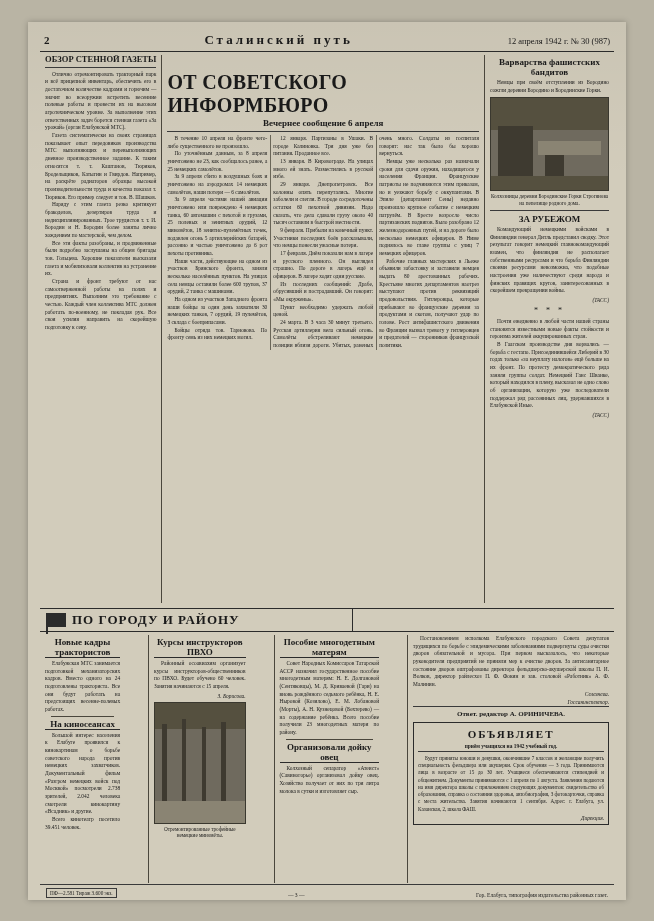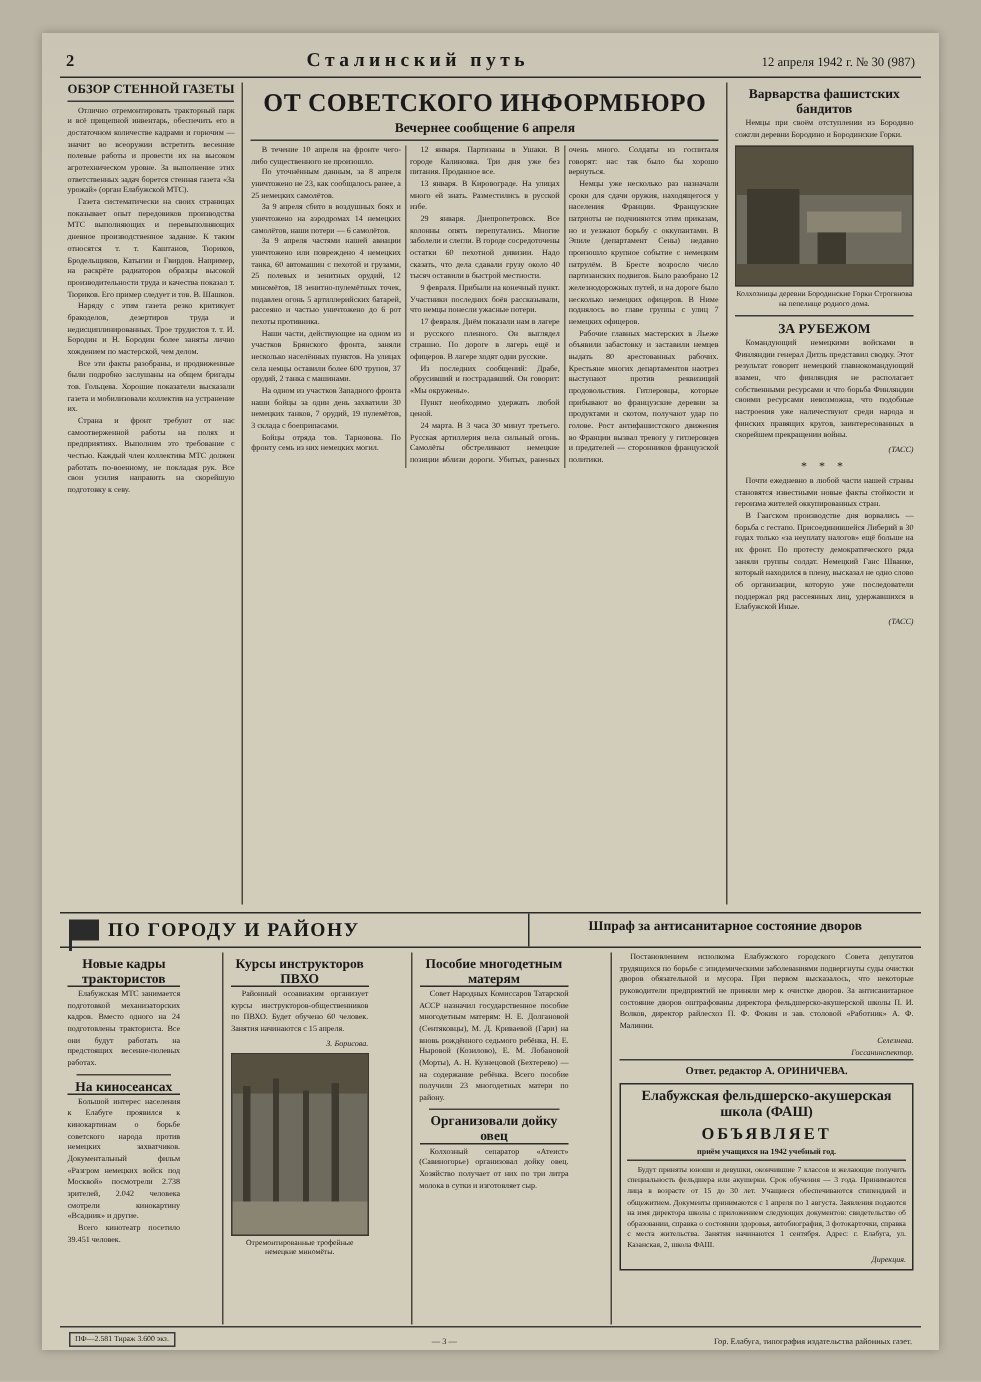--- a/index.html
+++ b/index.html
@@ -42,21 +42,21 @@
 
   
   .cols{display:flex;gap:0;height:548px;}
   .col{padding:0 5px;position:relative;}
   .vline{border-left:0.8px solid #4a463c;}
   .c1{width:118px;}
   .c2{width:330px;}
   .c3{width:126px;}
 
   h1.headline{
-    text-align:center;font-size:17px;font-weight:bold;margin:4px 0 1px 0;
+    font-size:20px;font-weight:bold;margin:16px 0 1px 0;
     letter-spacing:0.3px;
   }
   .sub{
     text-align:center;font-size:9px;font-weight:bold;margin:0 0 3px 0;
   }
   .hdr-c{
     text-align:center;font-size:8.5px;font-weight:bold;line-height:1.15;
     margin:0 0 2px 0;text-transform:uppercase;
   }
   .hdr-b{
@@ -204,21 +204,20 @@
         <p class="t">В Гаагском производстве дня ворвались — борьба с гестапо. Присоединившейся Либерий в 30 годах только «за неуплату налогов» ещё больше на их фронт. По протесту демократического ряда заняли группы солдат. Немецкий Ганс Шванке, который находился в плену, высказал не одно слово об организации, которую уже последователи поддержал ряд рассеянных лиц, удержавшихся в Елабужской Иные.</p>
         <div class="sign">(ТАСС)</div>
       </div>
     </div>
 
     <div class="banner">
       <div class="bnr-left">
         <span class="flag"></span>
         <span class="bnr-title">ПО ГОРОДУ И РАЙОНУ</span>
       </div>
-      <div class="bnr-right">Шпраф за антисанитарное состояние дворов</div>
     </div>
 
     <div class="lower">
 
       <div class="l1">
         <div class="hdr-s hdr-underline">Новые кадры трактористов</div>
         <p class="t">Елабужская МТС занимается подготовкой механизаторских кадров. Вместо одного на 24 подготовлены тракториста. Все они будут работать на предстоящих весенне-полевых работах.</p>
         <div class="mini-rule"></div>
         <div class="hdr-s hdr-underline">На киносеансах</div>
         <p class="t">Большой интерес населения к Елабуге проявился к кинокартинам о борьбе советского народа против немецких захватчиков. Документальный фильм «Разгром немецких войск под Москвой» посмотрели 2.738 зрителей, 2.042 человека смотрели кинокартину «Всадник» и другие.</p>
@@ -248,21 +247,20 @@
         <p class="t">Колхозный сепаратор «Атеист» (Савиногорье) организовал дойку овец. Хозяйство получает от них по три литра молока в сутки и изготовляет сыр.</p>
       </div>
 
       <div class="l4 vline">
         <p class="t">Постановлением исполкома Елабужского городского Совета депутатов трудящихся по борьбе с эпидемическими заболеваниями подвергнуты суды очистки дворов обязательной и мусора. При первом высказалось, что некоторые руководители предприятий не приняли мер к очистке дворов. За антисанитарное состояние дворов оштрафованы директора фельдшерско-акушерской школы П. И. Волков, директор райлесхоз П. Ф. Фокин и зав. столовой «Работник» А. Ф. Малинин.</p>
         <div class="sign">Селезнева.</div>
         <div class="sign">Госсанинспектор.</div>
         <div class="rule thin"></div>
         <div class="center bold" style="font-size:7px;margin:3px 0 4px;">Ответ. редактор А. ОРИНИЧЕВА.</div>
         <div class="box">
-          <div class="bt">Елабужская фельдшерско-акушерская школа (ФАШ)</div>
           <div class="announce">ОБЪЯВЛЯЕТ</div>
           <div class="small-c bold">приём учащихся на 1942 учебный год.</div>
           <div class="rule thin"></div>
           <p class="t" style="font-size:5.1px">Будут приняты юноши и девушки, окончившие 7 классов и желающие получить специальность фельдшера или акушерки. Срок обучения — 3 года. Принимаются лица в возрасте от 15 до 30 лет. Учащиеся обеспечиваются стипендией и общежитием. Документы принимаются с 1 апреля по 1 августа. Заявления подаются на имя директора школы с приложением следующих документов: свидетельство об образовании, справка о состоянии здоровья, автобиография, 3 фотокарточки, справка с места жительства. Занятия начинаются 1 сентября. Адрес: г. Елабуга, ул. Казанская, 2, школа ФАШ.</p>
           <div class="sign">Дирекция.</div>
         </div>
       </div>
     </div>
 
     <div class="rule thin"></div>

